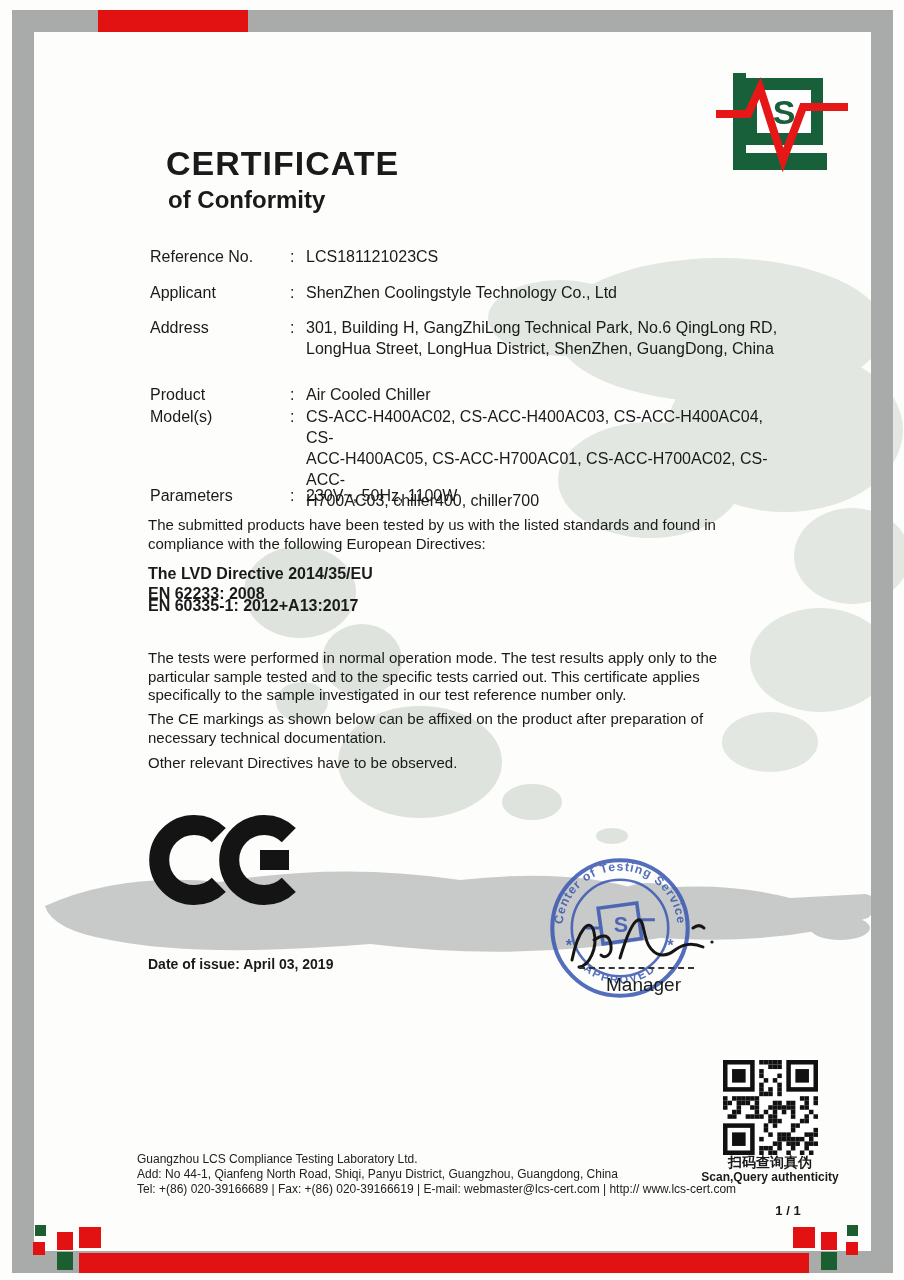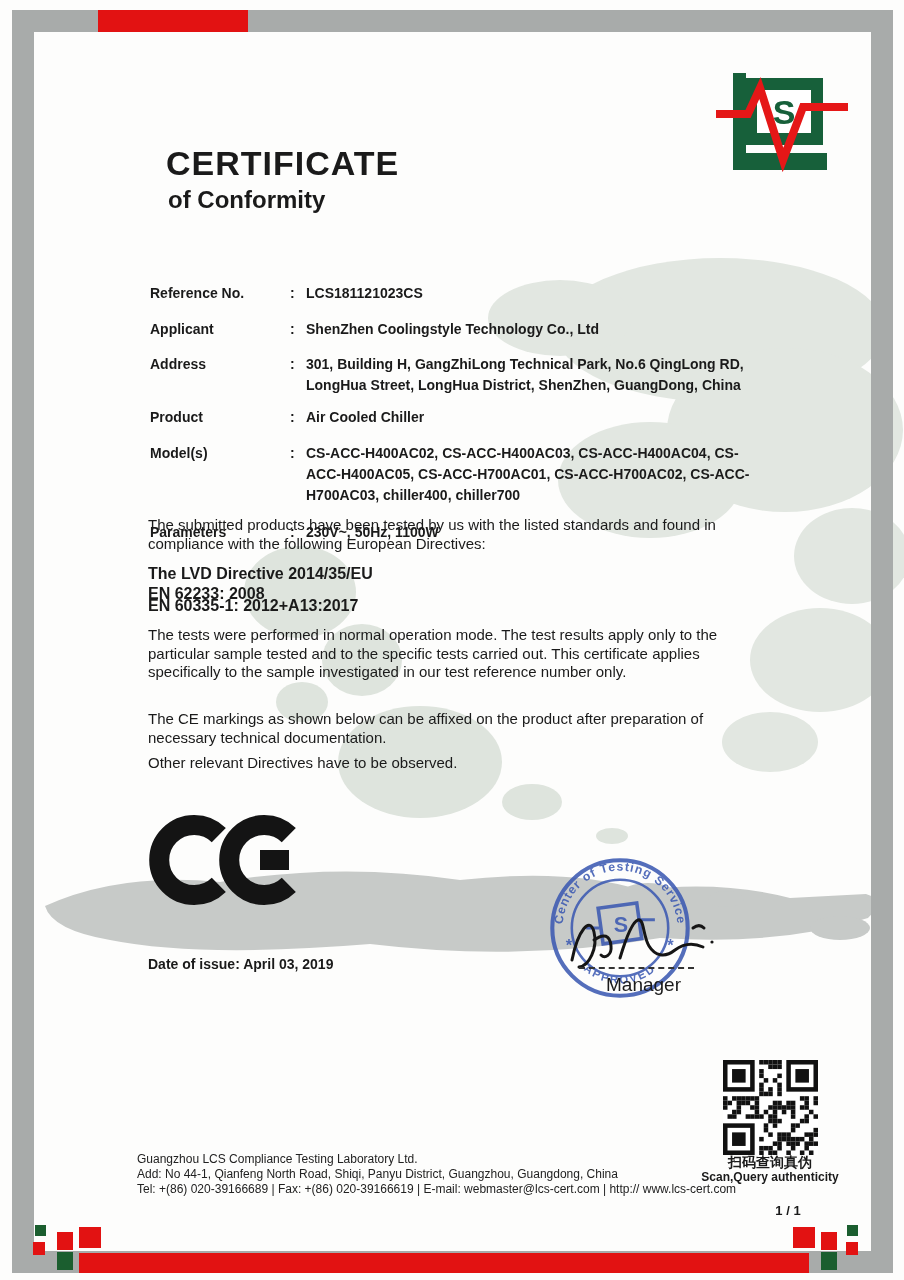--- a/index.html
+++ b/index.html
@@ -10,21 +10,21 @@
   .bar{position:absolute;background:#a8abaa;z-index:1;}
   .red-seg{position:absolute;background:#e21212;z-index:2;}
   .sq{position:absolute;z-index:3;}
   
   #map{position:absolute;left:0;top:0;z-index:0;}
   
   .content{z-index:4;}
   #title-main{left:166px;top:144px;font-size:34px;font-weight:bold;letter-spacing:1px;}
   #title-sub{left:168px;top:186px;font-size:24px;font-weight:bold;}
   .frow{position:absolute;left:150px;width:640px;display:flex;z-index:4;
-        font-size:14px;font-weight:bold;line-height:21px;margin-top:37px;}
+        font-size:16px;font-weight:normal;line-height:21px;}
   .flabel{width:140px;flex:none;}
   .fcolon{width:16px;flex:none;}
   .fvalue{flex:1;white-space:pre-line;}
   .para{position:absolute;left:148px;width:640px;font-size:15px;line-height:18.5px;
         white-space:pre-line;z-index:4;}
   .bold-line{position:absolute;left:148px;width:640px;font-size:16px;font-weight:bold;z-index:4;}
   #date-issue{left:148px;top:956px;font-size:14px;font-weight:bold;z-index:4;}
   #manager{left:606px;top:974px;font-size:19px;z-index:6;}
   #sig-dash{left:579px;top:967px;width:115px;border-top:2px dashed #333;z-index:6;}
   
@@ -108,21 +108,21 @@
     <span class="flabel">Applicant</span>
     <span class="fcolon">:</span>
     <span class="fvalue">ShenZhen Coolingstyle Technology Co., Ltd</span>
   </div>
   <div class="frow" style="top:317px;">
     <span class="flabel">Address</span>
     <span class="fcolon">:</span>
     <span class="fvalue">301, Building H, GangZhiLong Technical Park, No.6 QingLong RD,
 LongHua Street, LongHua District, ShenZhen, GuangDong, China</span>
   </div>
-  <div class="frow" style="top:370px;justify-content:flex-end;">
+  <div class="frow" style="top:384px;justify-content:flex-end;">
     <span class="flabel">Product</span>
     <span class="fcolon">:</span>
     <span class="fvalue">Air Cooled Chiller</span>
   </div>
   <div class="frow" style="top:406px;">
     <span class="flabel">Model(s)</span>
     <span class="fcolon">:</span>
     <span class="fvalue">CS-ACC-H400AC02, CS-ACC-H400AC03, CS-ACC-H400AC04, CS-
 ACC-H400AC05, CS-ACC-H700AC01, CS-ACC-H700AC02, CS-ACC-
 H700AC03, chiller400, chiller700</span>
@@ -131,21 +131,21 @@
     <span class="flabel">Parameters</span>
     <span class="fcolon">:</span>
     <span class="fvalue">230V~, 50Hz, 1100W</span>
   </div>
 
   <div class="para" style="top:516px;">The submitted products have been tested by us with the listed standards and found in
 compliance with the following European Directives:</div>
   <div class="bold-line" style="top:565px;">The LVD Directive 2014/35/EU</div>
   <div class="bold-line" style="top:597px;">EN 60335-1: 2012+A13:2017</div>
   <div class="bold-line" style="top:585px;">EN 62233: 2008</div>
-  <div class="para" style="top:626px;">The tests were performed in normal operation mode. The test results apply only to the
+  <div class="para" style="top:649px;">The tests were performed in normal operation mode. The test results apply only to the
 particular sample tested and to the specific tests carried out. This certificate applies
 specifically to the sample investigated in our test reference number only.</div>
   <div class="para" style="top:710px;">The CE markings as shown below can be affixed on the product after preparation of
 necessary technical documentation.</div>
   <div class="para" style="top:754px;">Other relevant Directives have to be observed.</div>
 
   <div class="abs content" style="left:144px;top:815px;">
     <svg width="172" height="96" viewBox="0 0 172 96">
       <g stroke="#141414" stroke-width="20" fill="none">
         <path d="M74.8,20.1 A35,35 0 1 0 74.8,69.9"></path>

